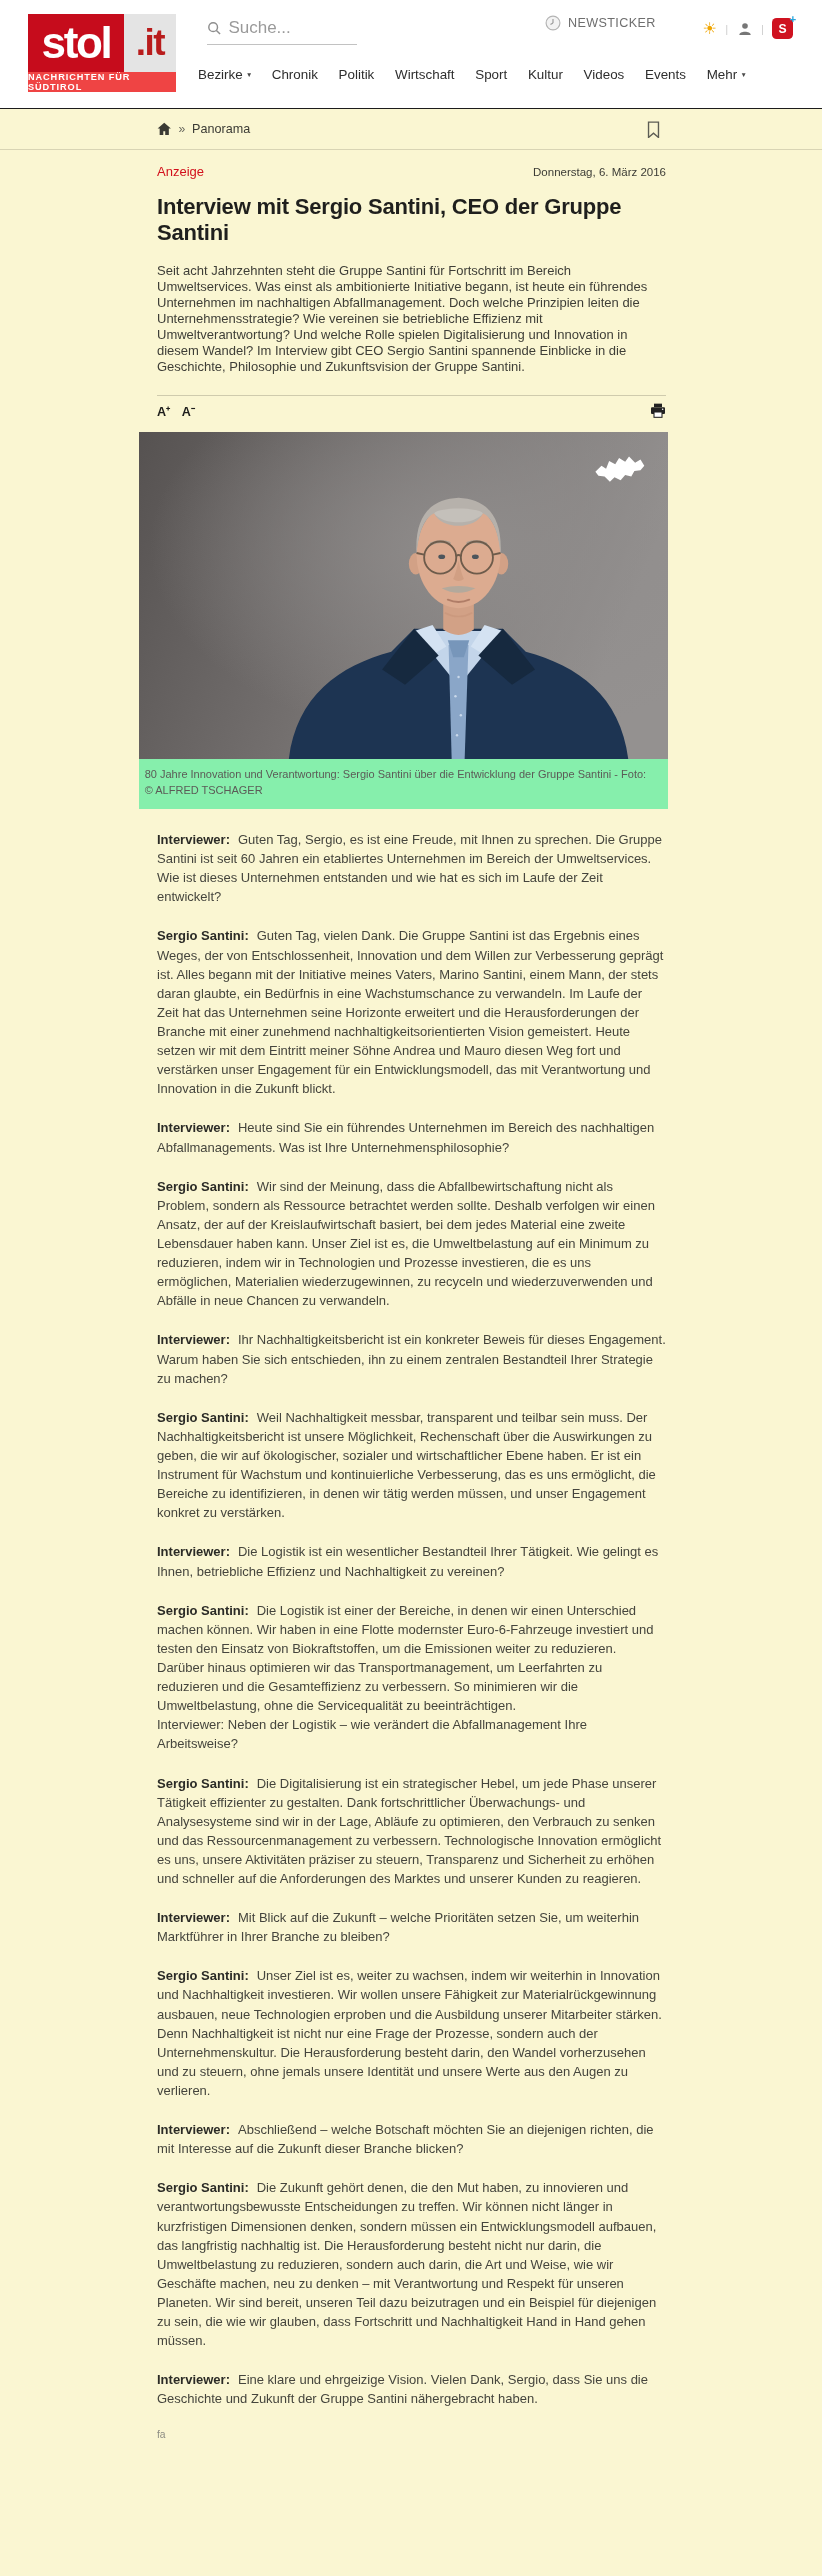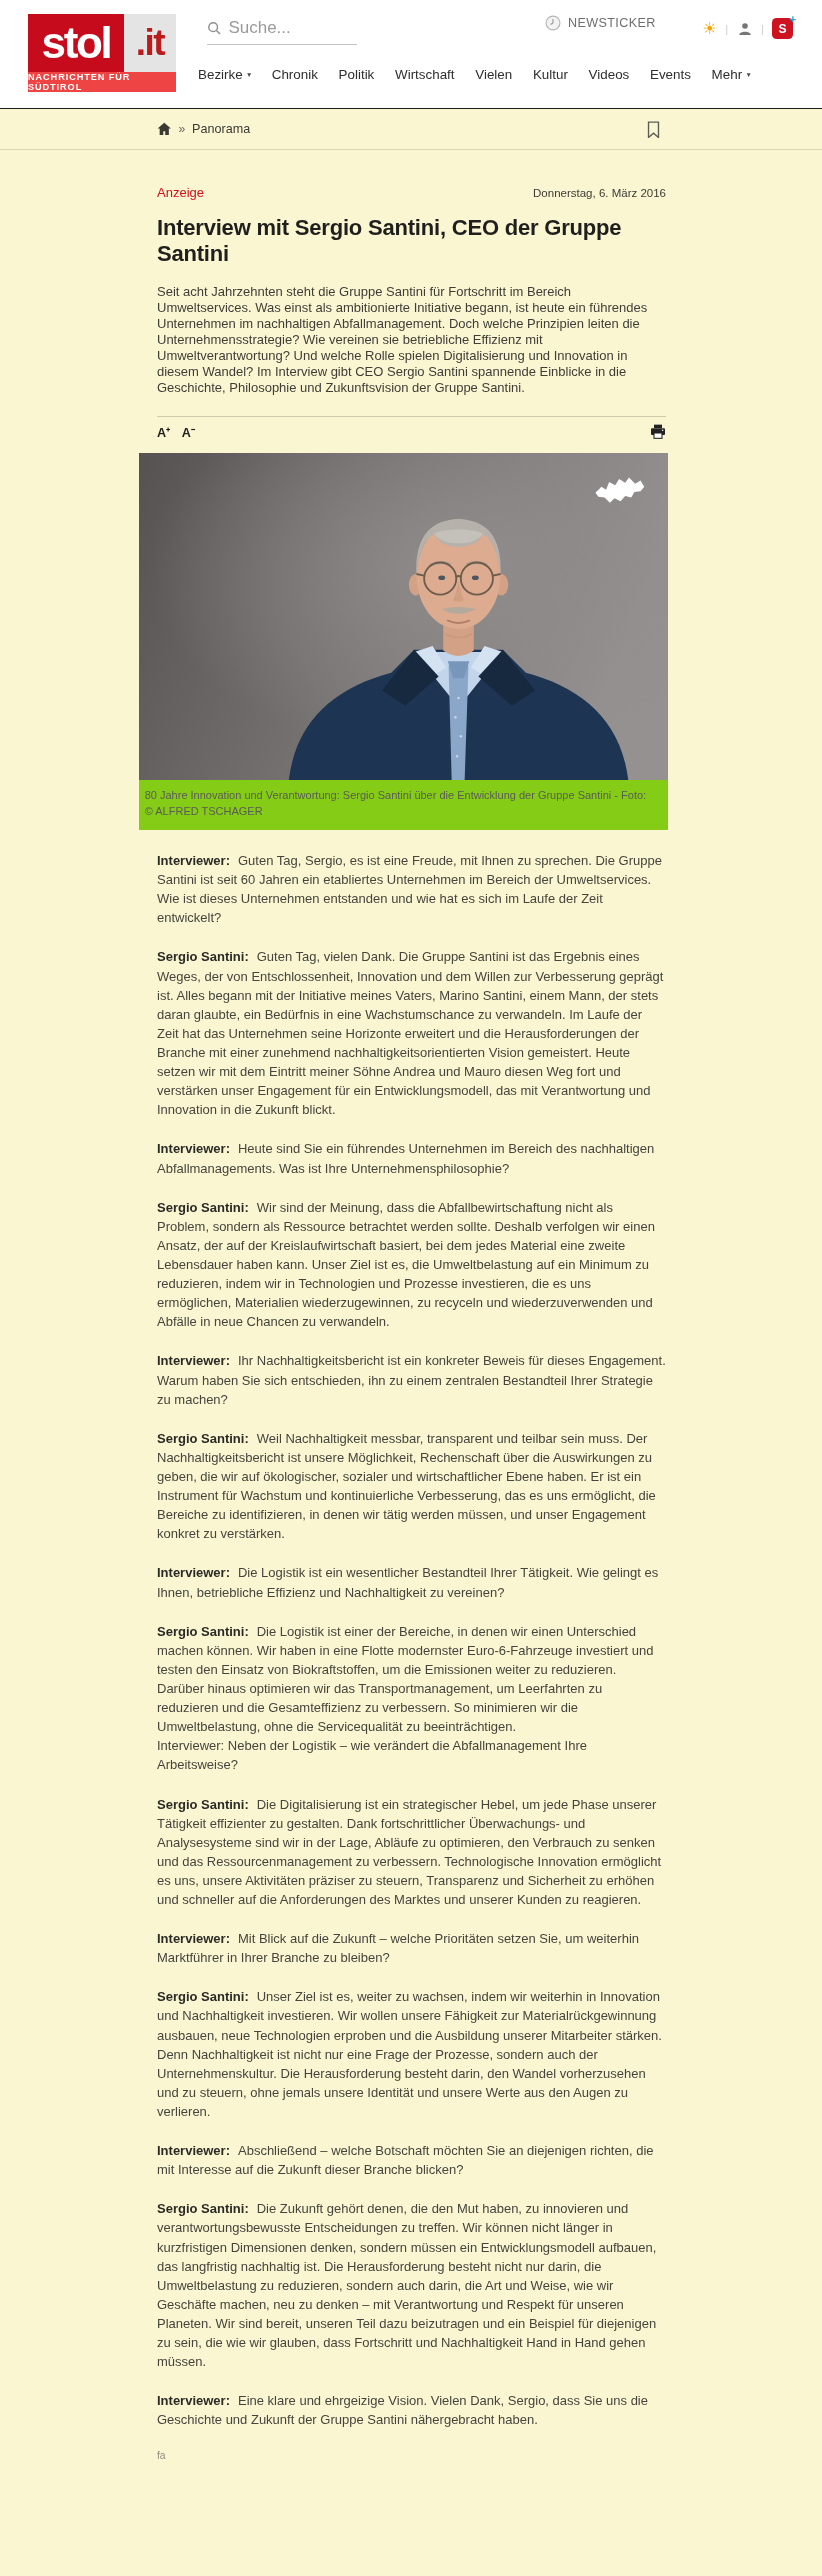--- a/index.html
+++ b/index.html
@@ -87,21 +87,21 @@
     display: flex; align-items: center;
     font-size: 12.6px; color: #3a3a34;
   }
   .crumb-sep { color: #6a6a60; margin: 0 6.9px; font-size: 12.2px; }
   .crumb-link { cursor: pointer; }
   .bookmark-btn { position: absolute; right: 162px; top: 11.5px; cursor: pointer; display: flex; }
 
   
   .article { width: 509px; margin-left: 157px; }
   .meta-row {
-    margin-top: 35px;
+    margin-top: 14px;
     display: flex; justify-content: space-between; align-items: baseline;
   }
   .ad-label { color: #d2101c; font-size: 13px; }
   .article-date { color: #3c3c36; font-size: 11.5px; }
   .article-title {
     margin-top: 15.3px;
     font-size: 22px; font-weight: bold; color: #1f1f1d;
     line-height: 1.17; letter-spacing: -0.2px;
   }
   .lead {
@@ -114,21 +114,21 @@
     display: flex; justify-content: space-between; align-items: center;
   }
   .font-btns { display: flex; gap: 11.5px; }
   .font-btn { font-weight: bold; font-size: 12.6px; color: #1d1d1b; cursor: pointer; }
   .print-btn { cursor: pointer; display: flex; }
 
   
   .figure { width: 529px; margin-left: -18.4px; margin-top: 12.2px; }
   .photo { width: 529px; height: 327px; display: block; }
   .caption {
-    background: #84cc16; color: #5b5b57;
+    background: #86efac; color: #5b5b57;
     font-size: 11px; line-height: 1.5;
     padding: 6.9px 10.7px 10px 6.1px;
   }
 
   
   .interview { margin-top: 21.4px; }
   .qa { font-size: 13px; line-height: 1.47; margin: 0 0 20px 0; color: #45453d; }
   .qa strong { color: #2b2b26; padding-right: 8px; }
   .qa strong:empty { display: none; padding: 0; }
   .qa.followup { margin-top: -20px; }
@@ -191,21 +191,21 @@
     <span class="nav-item">
         <span>Chronik</span>
       </span>
     <span class="nav-item">
         <span>Politik</span>
       </span>
     <span class="nav-item">
         <span>Wirtschaft</span>
       </span>
     <span class="nav-item">
-        <span>Vielen</span>
+        <span>Sport</span>
       </span>
     <span class="nav-item">
         <span>Kultur</span>
       </span>
     <span class="nav-item">
         <span>Videos</span>
       </span>
     <span class="nav-item">
         <span>Events</span>
       </span>

